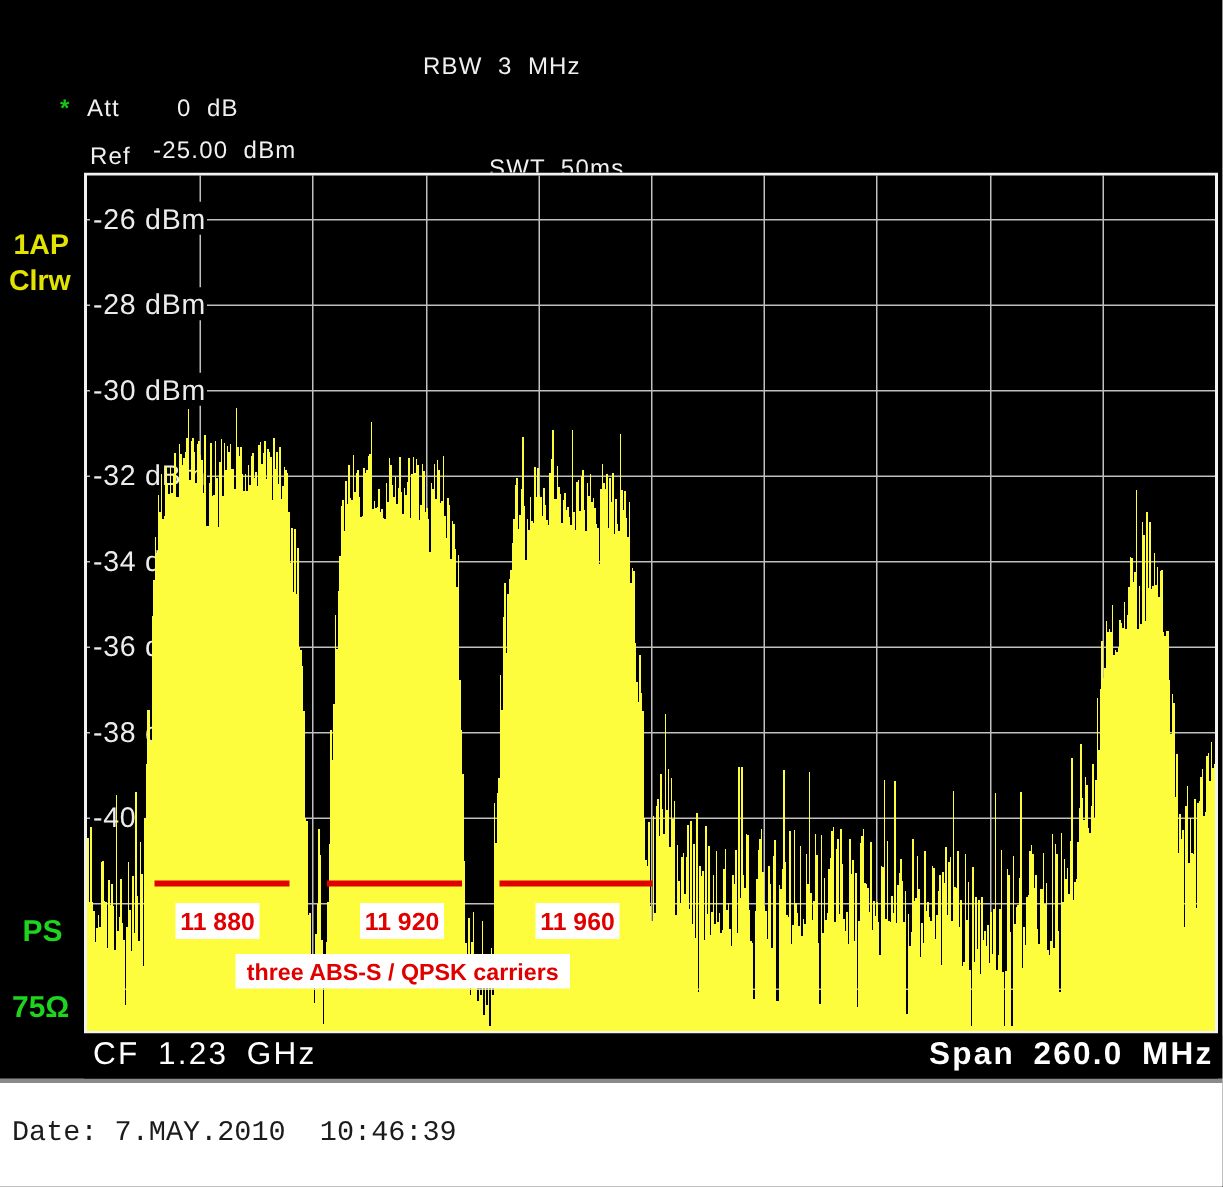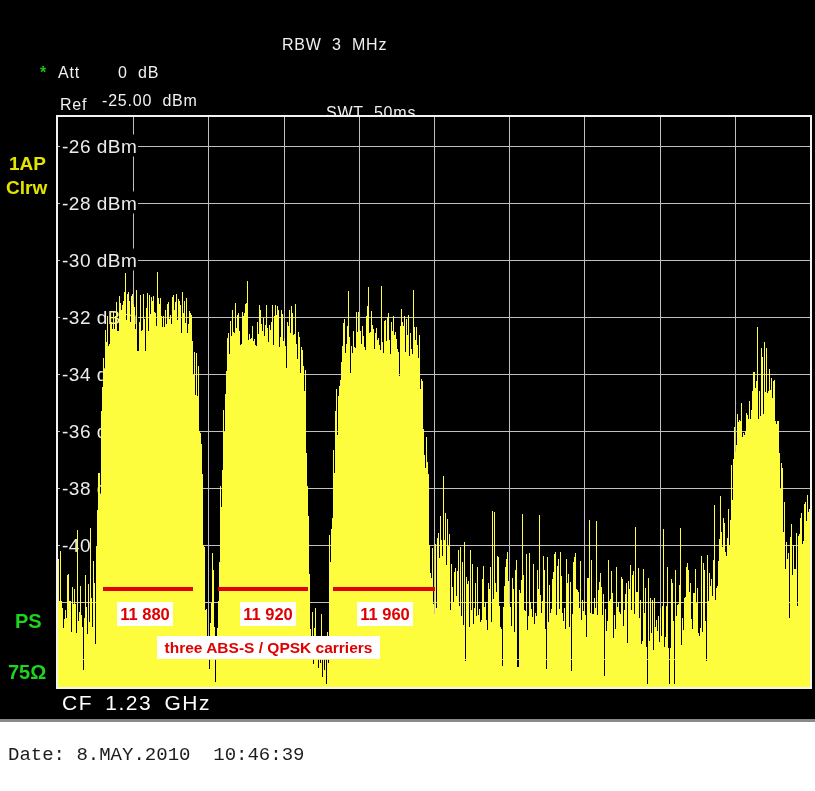--- a/index.html
+++ b/index.html
@@ -107,17 +107,18 @@
           <rect x="299" y="485" width="56" height="24" fill="#fff"></rect>
           <text x="327" y="503" fill="#e00000" font-size="16.5" font-weight="bold" text-anchor="middle">11 960</text>
           <rect x="99" y="519" width="223" height="23" fill="#fff"></rect>
           <text x="210.5" y="536" fill="#e00000" font-size="15.5" font-weight="bold" text-anchor="middle">three ABS-S / QPSK carriers</text>
         </g>
       </svg>
   </div>
 
   <div class="footer">
     <span class="fcf">CF 1.23 GHz</span>
+    <span class="fspan">Span 260.0 MHz</span>
   </div>
 </div>
 
 <div class="screen-edge"></div>
-<div class="date">Date: 8.MAY.2010  10:46:39</div>
+<div class="date">Date: 7.MAY.2010  10:46:39</div>
 
 </body></html>

